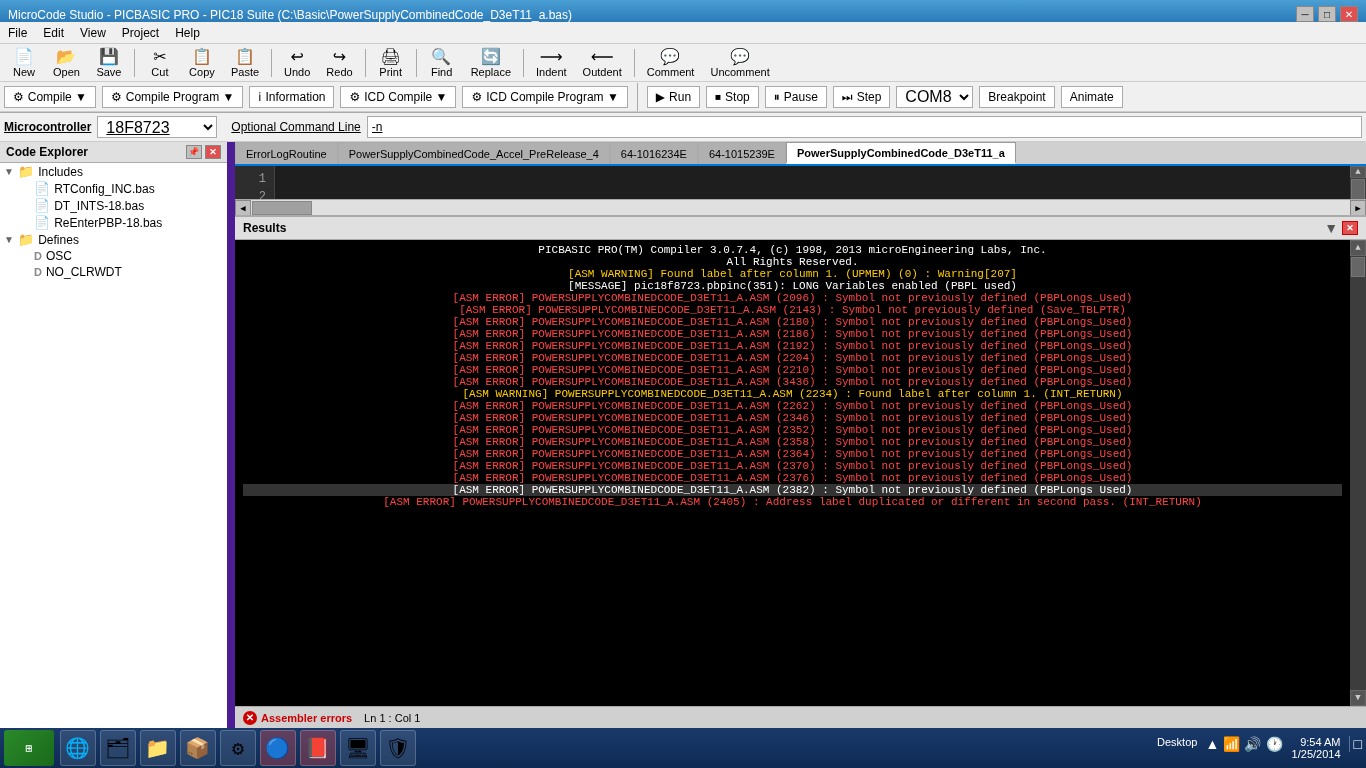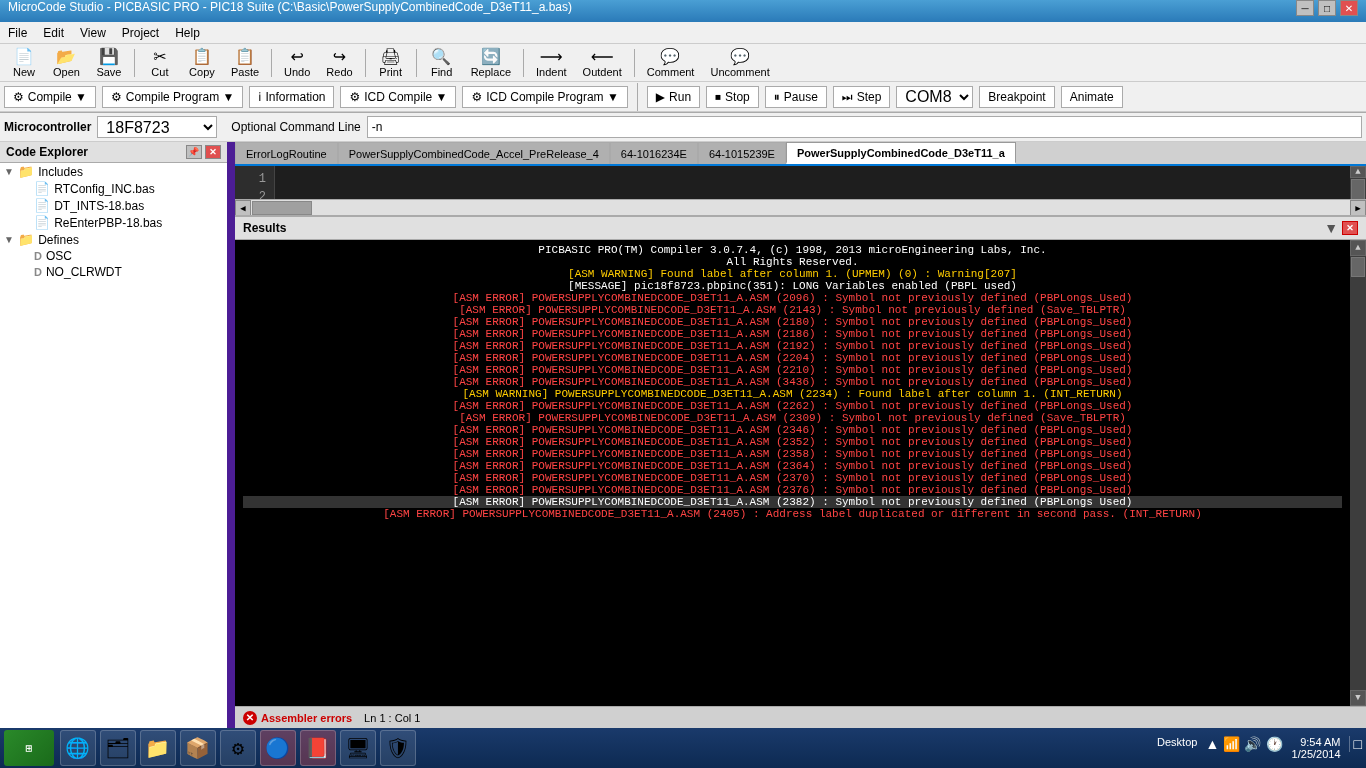--- a/index.html
+++ b/index.html
@@ -4,21 +4,21 @@
   <style>
     * { margin: 0; padding: 0; box-sizing: border-box; }
     body { font-family: 'Courier New', monospace; font-size: 12px; background: #f0f0f0; width: 1366px; height: 768px; overflow: hidden; }
     
     
     .title-bar {
       background: linear-gradient(to bottom, #4a9fd4, #2a7ab8);
       color: white;
       height: 22px;
       display: flex;
-      align-items: flex-start;
+      align-items: flex-end;
       justify-content: space-between;
       padding: 0 8px;
       font-size: 12px;
       font-family: Arial, sans-serif;
     }
     .title-bar-controls { display: flex; gap: 4px; }
     .title-bar-btn {
       width: 18px; height: 16px; background: #c0c0c0; border: 1px solid #888;
       display: flex; align-items: center; justify-content: center;
       font-size: 10px; cursor: pointer; color: #000;
@@ -501,21 +501,21 @@
       <option>COM8</option>
     </select>
     <button class="info-btn">
       <span>Breakpoint</span>
     </button>
     <button class="info-btn">
       <span>Animate</span>
     </button>
   </div>
 
-  <div class="info-bar" style="border-top: 1px solid #aaa;">
+  <div class="info-bar" style="border-top: 1px solid #aaa; text-decoration: underline;">
     <span class="microcontroller-label">Microcontroller</span>
     <select class="microcontroller-select" style="width: 120px;">
       <option>18F8723</option>
     </select>
     <span class="optional-label">Optional Command Line</span>
     <input class="optional-input" value="-n" style="flex: 1 1 0%;">
   </div>
 
   <div class="main-area">
 
@@ -636,21 +636,20 @@
             <div class="error">[ASM ERROR] POWERSUPPLYCOMBINEDCODE_D3ET11_A.ASM (2096) : Symbol not previously defined (PBPLongs_Used)</div>
             <div class="error">[ASM ERROR] POWERSUPPLYCOMBINEDCODE_D3ET11_A.ASM (2143) : Symbol not previously defined (Save_TBLPTR)</div>
             <div class="error">[ASM ERROR] POWERSUPPLYCOMBINEDCODE_D3ET11_A.ASM (2180) : Symbol not previously defined (PBPLongs_Used)</div>
             <div class="error">[ASM ERROR] POWERSUPPLYCOMBINEDCODE_D3ET11_A.ASM (2186) : Symbol not previously defined (PBPLongs_Used)</div>
             <div class="error">[ASM ERROR] POWERSUPPLYCOMBINEDCODE_D3ET11_A.ASM (2192) : Symbol not previously defined (PBPLongs_Used)</div>
             <div class="error">[ASM ERROR] POWERSUPPLYCOMBINEDCODE_D3ET11_A.ASM (2204) : Symbol not previously defined (PBPLongs_Used)</div>
             <div class="error">[ASM ERROR] POWERSUPPLYCOMBINEDCODE_D3ET11_A.ASM (2210) : Symbol not previously defined (PBPLongs_Used)</div>
             <div class="error">[ASM ERROR] POWERSUPPLYCOMBINEDCODE_D3ET11_A.ASM (3436) : Symbol not previously defined (PBPLongs_Used)</div>
             <div class="warning">[ASM WARNING] POWERSUPPLYCOMBINEDCODE_D3ET11_A.ASM (2234) : Found label after column 1. (INT_RETURN)</div>
             <div class="error">[ASM ERROR] POWERSUPPLYCOMBINEDCODE_D3ET11_A.ASM (2262) : Symbol not previously defined (PBPLongs_Used)</div>
-            <div class="error">[ASM ERROR] POWERSUPPLYCOMBINEDCODE_D3ET11_A.ASM (2309) : Symbol not previously defined (Save_TBLPTR)</div>
             <div class="error">[ASM ERROR] POWERSUPPLYCOMBINEDCODE_D3ET11_A.ASM (2346) : Symbol not previously defined (PBPLongs_Used)</div>
             <div class="error">[ASM ERROR] POWERSUPPLYCOMBINEDCODE_D3ET11_A.ASM (2352) : Symbol not previously defined (PBPLongs_Used)</div>
             <div class="error">[ASM ERROR] POWERSUPPLYCOMBINEDCODE_D3ET11_A.ASM (2358) : Symbol not previously defined (PBPLongs_Used)</div>
             <div class="error">[ASM ERROR] POWERSUPPLYCOMBINEDCODE_D3ET11_A.ASM (2364) : Symbol not previously defined (PBPLongs_Used)</div>
             <div class="error">[ASM ERROR] POWERSUPPLYCOMBINEDCODE_D3ET11_A.ASM (2370) : Symbol not previously defined (PBPLongs_Used)</div>
             <div class="error">[ASM ERROR] POWERSUPPLYCOMBINEDCODE_D3ET11_A.ASM (2376) : Symbol not previously defined (PBPLongs_Used)</div>
             <div style="color:#fff; background:#333; display:block;">[ASM ERROR] POWERSUPPLYCOMBINEDCODE_D3ET11_A.ASM (2382) : Symbol not previously defined (PBPLongs Used)</div>
             <div class="error">[ASM ERROR] POWERSUPPLYCOMBINEDCODE_D3ET11_A.ASM (2405) : Address label duplicated or different in second pass. (INT_RETURN)</div>
           </div>
 

